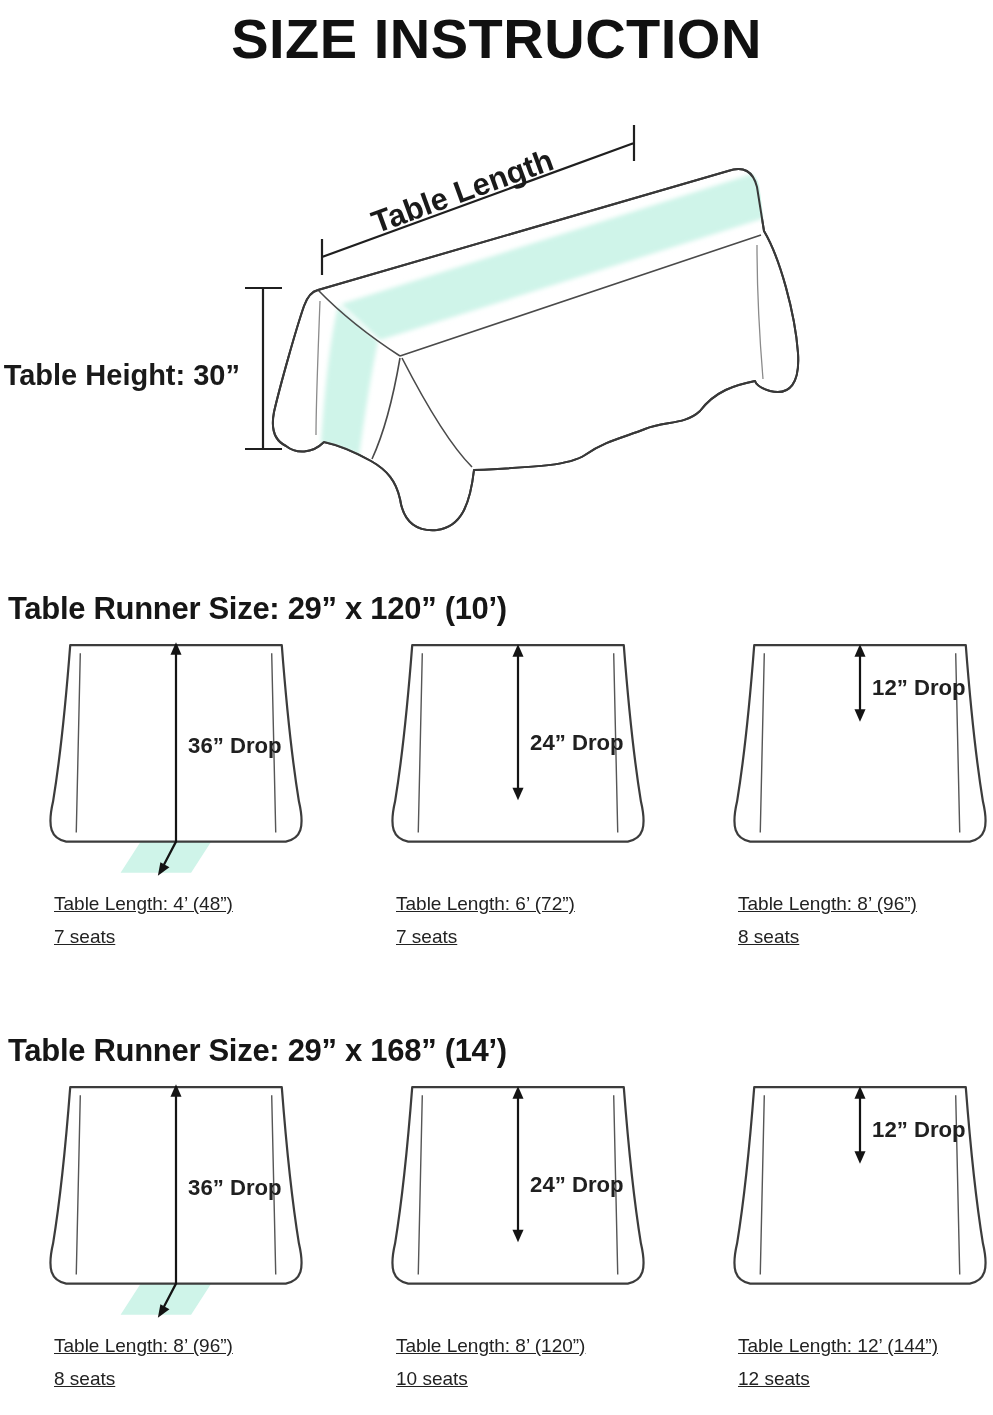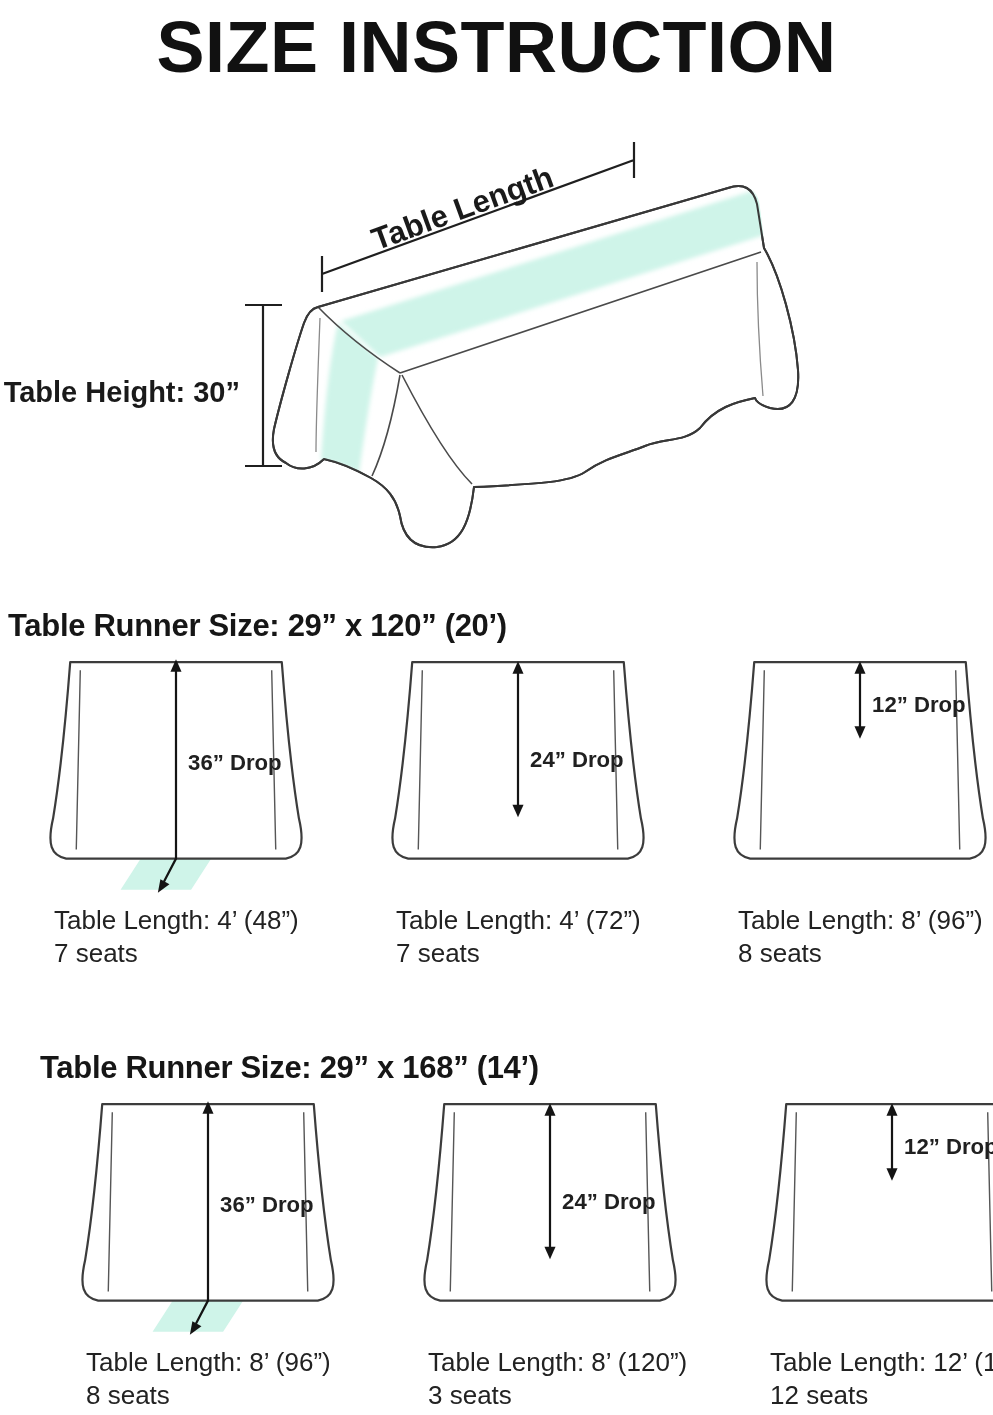--- a/index.html
+++ b/index.html
@@ -5,49 +5,49 @@
   :root { --runner: #cff4e9; --ink: #231f20; --line: #3a3a3a; }
   * { box-sizing: border-box; }
   html, body { margin: 0; padding: 0; }
   body {
     width: 993px; height: 1415px; overflow: hidden;
     background: #ffffff; color: var(--ink);
     font-family: "Liberation Sans", sans-serif;
   }
   .page-title {
     margin: 6px 0 0 0; text-align: center;
-    font-size: 72px; font-weight: bold; letter-spacing: 0.5px; color: #111;
+    font-size: 56px; font-weight: bold; letter-spacing: 0.5px; color: #111;
   }
   .hero-svg { display: block; margin-top: 40px; }
   .cloth3d { fill: #ffffff; stroke: #383838; stroke-width: 2; stroke-linejoin: round; }
   .cloth3d-restroke { fill: none; stroke: #383838; stroke-width: 2; stroke-linejoin: round; }
   .line3d { fill: none; stroke: #4a4a4a; stroke-width: 1.6; }
   .foldline { fill: none; stroke: #8a8a8a; stroke-width: 1.3; }
   .runner-fill { fill: var(--runner); }
   .dim { fill: none; stroke: #1f1f1f; stroke-width: 2.2; }
   .dim-label { font-size: 31px; font-weight: bold; fill: #1a1a1a; }
   .height-label { font-size: 29px; font-weight: bold; fill: #1a1a1a; }
   .size-section { margin: 0; }
   .section-heading {
     margin: 0 0 6px 8px; font-size: 31px; font-weight: bold;
     letter-spacing: -0.3px; color: #161616;
   }
   .section-1 { margin-top: 34px; }
-  .section-2 { margin-top: 80px; padding-left: 32px; }
+  .section-2 { margin-top: 80px; }
   .diagram-row { display: flex; padding-left: 40px; gap: 70px; margin-top: 10px; }
   .diagram { width: 272px; flex: 0 0 272px; }
   .diagram-canvas svg { display: block; width: 272px; height: 242px; }
   .cloth { fill: #ffffff; stroke: #3c3c3c; stroke-width: 2.2; stroke-linejoin: round; }
   .cloth-fill { fill: #ffffff; stroke: none; }
   .fold { fill: none; stroke: #565656; stroke-width: 1.4; }
   .strip { fill: var(--runner); }
   .arrow { fill: none; stroke: #141414; stroke-width: 2.2; }
   .ahead { fill: #141414; stroke: none; }
   .drop-text { font-size: 22px; font-weight: bold; fill: #202020; }
-  .diagram-caption { margin-top: 8px; padding-left: 14px; font-size: 26px; line-height: 33px; white-space: nowrap; color: #222; }
+  .diagram-caption { margin-top: 8px; padding-left: 14px; font-size: 19px; line-height: 33px; white-space: nowrap; color: #222; text-decoration: underline; }
 </style>
 </head>
 <body>
 
 <h1 class="page-title">SIZE INSTRUCTION</h1>
 
 <svg class="hero-svg" viewBox="0 118 993 446" width="993" height="446" aria-hidden="true">
   <defs>
     <filter id="hsoft" x="-20%" y="-20%" width="140%" height="140%">
       <feGaussianBlur stdDeviation="2"></feGaussianBlur>
@@ -78,21 +78,21 @@
   </g>
   <text class="dim-label" transform="translate(466,208) rotate(-20)" text-anchor="middle">Table Length</text>
 
   <g class="dim">
     <path d="M263,295 L263,456 M245,295 L282,295 M245,456 L282,456"></path>
   </g>
   <text class="height-label" x="240" y="392" text-anchor="end">Table Height: 30”</text>
 </svg>
 
 <section class="size-section section-1">
-  <h2 class="section-heading">Table Runner Size: 29” x 120” (20’)</h2>
+  <h2 class="section-heading">Table Runner Size: 29” x 120” (10’)</h2>
   <div class="diagram-row">
     <div class="diagram">
       <div class="diagram-canvas">
           <svg viewBox="0 0 270 240" aria-hidden="true">
             <path class="cloth-fill" d="M30,8 C26,60 20,120 13,163 C7,189 11,200 26,203 L244,203 C259,200 263,189 257,163 C250,120 244,60 240,8 Z"></path>
             <path class="strip" d="M100,8 L170,8 L170,203 L150,234 L80,234 L100,203 Z"></path>
             <path class="cloth" fill="none" d="M30,8 C26,60 20,120 13,163 C7,189 11,200 26,203 L244,203 C259,200 263,189 257,163 C250,120 244,60 240,8 Z"></path>
             <path class="fold" d="M40,16 L36,194 M230,16 L234,194"></path>
             <g>
               <path class="arrow" d="M135,13 L135,203 L123,226"></path>
@@ -116,21 +116,21 @@
             <path class="fold" d="M40,16 L36,194 M230,16 L234,194"></path>
             <g>
               <path class="arrow" d="M135,17 L135,152"></path>
               <polygon class="ahead" points="135,7 129.5,19.5 140.5,19.5"></polygon>
               <polygon class="ahead" points="135,162 129.5,149.5 140.5,149.5"></polygon>
             </g>
             <text class="drop-text" x="147" y="112">24” Drop</text>
           </svg>
         </div>
       <div class="diagram-caption">
-        <div class="caption-line">Table Length: 4’ (72”)</div>
+        <div class="caption-line">Table Length: 6’ (72”)</div>
         <div class="caption-line">7 seats</div>
       </div>
     </div>
     <div class="diagram">
       <div class="diagram-canvas">
           <svg viewBox="0 0 270 240" aria-hidden="true">
             <path class="cloth-fill" d="M30,8 C26,60 20,120 13,163 C7,189 11,200 26,203 L244,203 C259,200 263,189 257,163 C250,120 244,60 240,8 Z"></path>
             <rect class="strip" x="100" y="8" width="70" height="77"></rect>
             <path class="cloth" fill="none" d="M30,8 C26,60 20,120 13,163 C7,189 11,200 26,203 L244,203 C259,200 263,189 257,163 C250,120 244,60 240,8 Z"></path>
             <path class="fold" d="M40,16 L36,194 M230,16 L234,194"></path>
@@ -183,21 +183,21 @@
             <g>
               <path class="arrow" d="M135,17 L135,152"></path>
               <polygon class="ahead" points="135,7 129.5,19.5 140.5,19.5"></polygon>
               <polygon class="ahead" points="135,162 129.5,149.5 140.5,149.5"></polygon>
             </g>
             <text class="drop-text" x="147" y="112">24” Drop</text>
           </svg>
         </div>
       <div class="diagram-caption">
         <div class="caption-line">Table Length: 8’ (120”)</div>
-        <div class="caption-line">3 seats</div>
+        <div class="caption-line">10 seats</div>
       </div>
     </div>
     <div class="diagram">
       <div class="diagram-canvas">
           <svg viewBox="0 0 270 240" aria-hidden="true">
             <path class="cloth-fill" d="M30,8 C26,60 20,120 13,163 C7,189 11,200 26,203 L244,203 C259,200 263,189 257,163 C250,120 244,60 240,8 Z"></path>
             <rect class="strip" x="100" y="8" width="70" height="77"></rect>
             <path class="cloth" fill="none" d="M30,8 C26,60 20,120 13,163 C7,189 11,200 26,203 L244,203 C259,200 263,189 257,163 C250,120 244,60 240,8 Z"></path>
             <path class="fold" d="M40,16 L36,194 M230,16 L234,194"></path>
             <g>

